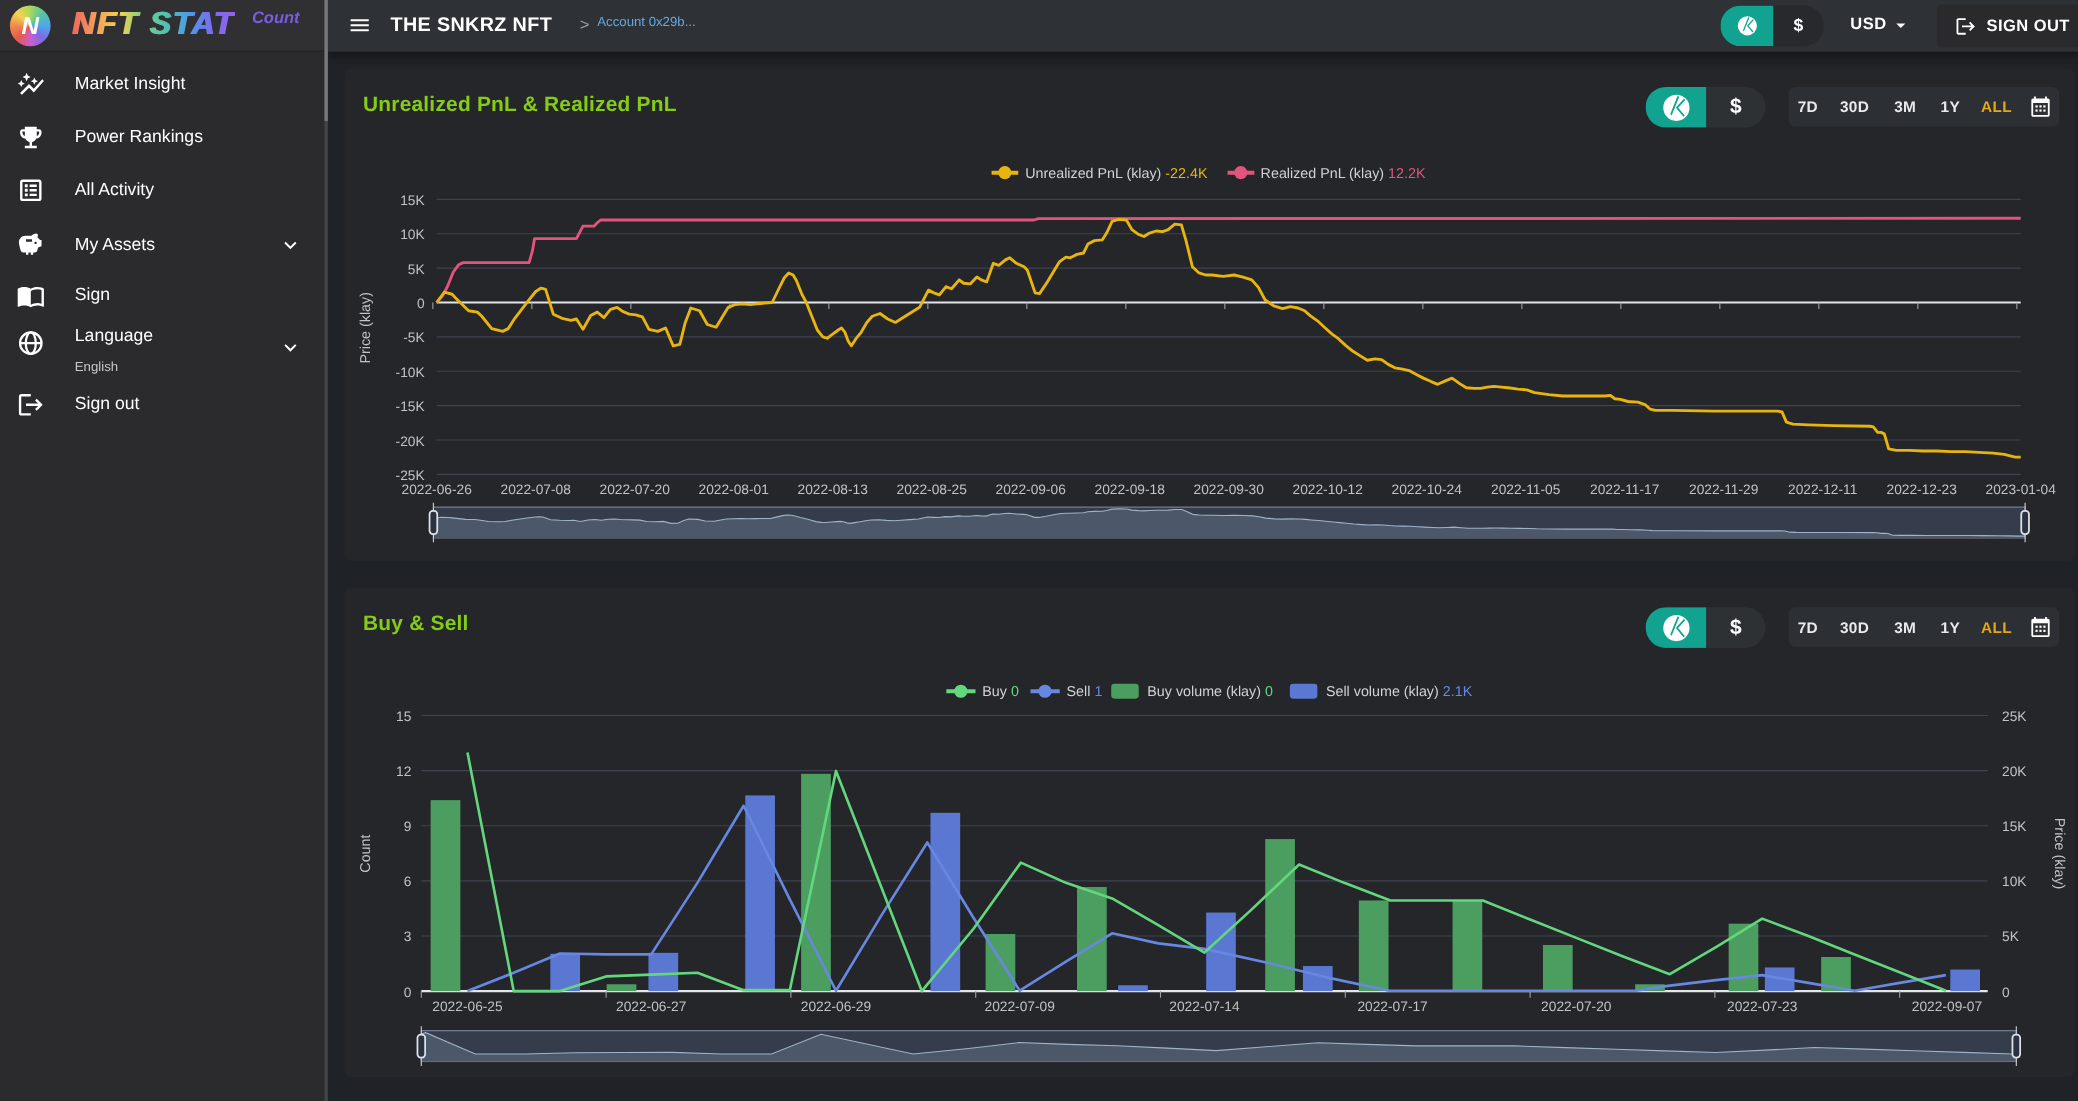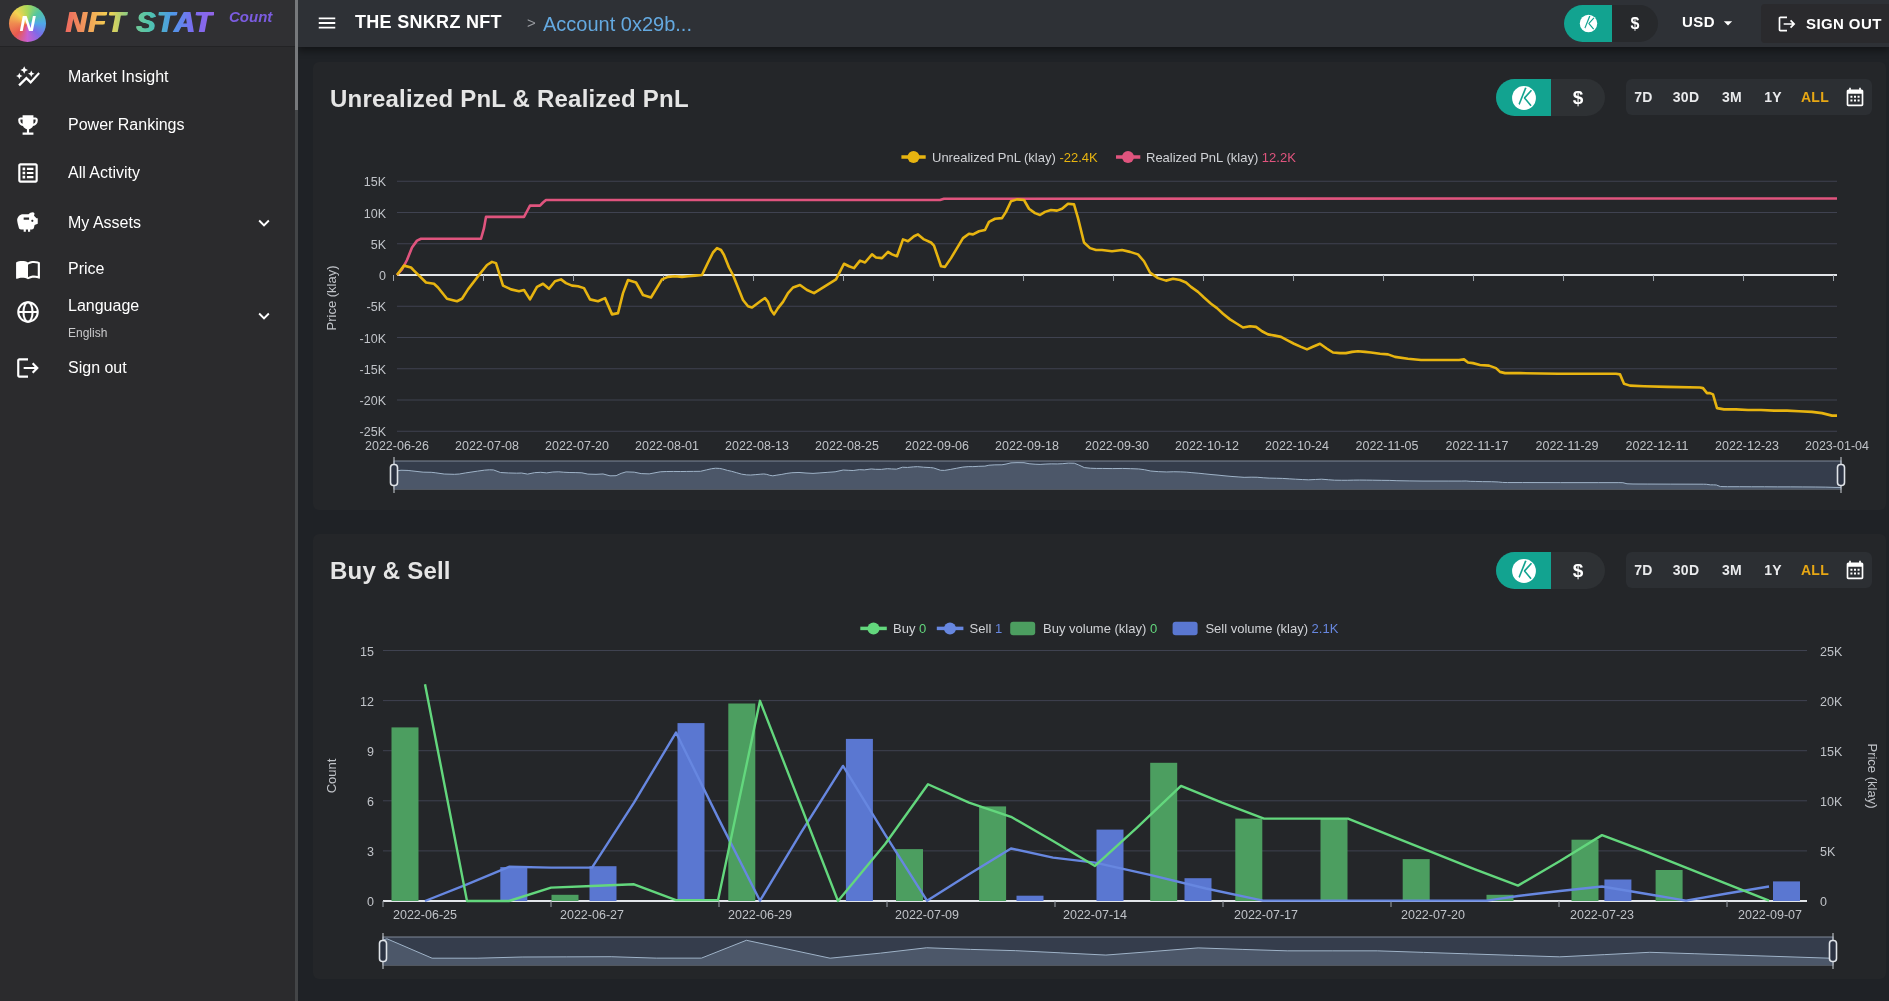--- a/index.html
+++ b/index.html
@@ -19,31 +19,31 @@
 .nav-item svg.chev { left:auto; right:21px; }
 .nav-item .txt { position:absolute; left:68px; top:50%; transform:translateY(-50%); color:#fff; font-size:16px; }
 .nav-item .sub { position:absolute; left:68px; top:31px; color:#c9c9cb; font-size:12px; }
 
 .sb-scroll { position:absolute; left:295px; top:0; width:3px; height:1001px; background:#434547; }
 .sb-thumb { position:absolute; left:295px; top:0; width:3px; height:110px; background:#77797c; }
 .topbar { position:absolute; left:298px; top:0; width:1591px; height:47px; background:#2e3136; box-shadow:0 4px 7px rgba(0,0,0,0.4); }
 .hamb { position:absolute; left:316px; top:12px; }
 .tb-title { position:absolute; left:355px; top:12px; font-size:18px; font-weight:bold; color:#fff; letter-spacing:0.3px; }
 .tb-gt { position:absolute; left:527px; top:14px; font-size:15px; color:#9a9da2; }
-.tb-acct { position:absolute; left:543px; top:13px; font-size:20px; color:#64a9e0; }
+.tb-acct { position:absolute; left:543px; top:13px; font-size:12px; color:#64a9e0; }
 .tb-toggle { position:absolute; left:1564px; top:5px; width:94px; height:37px; border-radius:19px; background:#27292c; overflow:hidden; display:flex; }
 .tb-toggle .lt { width:48px; height:37px; background:#12a390; display:flex; align-items:center; justify-content:center; }
 .tb-toggle .rt { flex:1; display:flex; align-items:center; justify-content:center; color:#fff; font-weight:bold; font-size:16px; }
 .tb-usd { position:absolute; left:1682px; top:13px; font-size:15px; font-weight:bold; color:#fff; letter-spacing:0.5px; }
 .tb-caret { position:absolute; left:1718px; top:13px; }
 .tb-signout { position:absolute; left:1761px; top:4px; width:128px; height:39px; background:#2a2a2d; border-radius:4px 0 0 4px; display:flex; align-items:center; }
 .tb-signout svg { margin-left:16px; }
 .tb-signout span { margin-left:9px; color:#fff; font-weight:bold; font-size:15px; letter-spacing:0.4px; }
 .card { position:absolute; background:#242629; border-radius:6px; }
-.card h2 { position:absolute; left:17px; top:23px; font-size:24px; font-weight:bold; color:#e5e5e5; letter-spacing:0.2px; }
+.card h2 { position:absolute; left:17px; top:23px; font-size:19px; font-weight:bold; color:#84cc16; letter-spacing:0.2px; }
 .toggle { position:absolute; left:1183px; width:109px; height:37px; border-radius:19px; background:#2e3134; overflow:hidden; display:flex; }
 .tg-left { width:55px; height:37px; background:#12a390; display:flex; align-items:center; justify-content:center; }
 .tg-right { flex:1; display:flex; align-items:center; justify-content:center; color:#fff; font-weight:bold; font-size:19px; }
 .rangebox { position:absolute; left:1313px; width:246px; height:36px; background:#2c2f33; border-radius:6px; }
 .rb { position:absolute; top:50%; transform:translate(-50%,-50%); color:#e9eaec; font-weight:bold; font-size:14px; letter-spacing:0.3px; }
 .rb.all { color:#e7a714; }
 .cal { position:absolute; top:8px; }
 svg text.al { fill:#c0c3c8; font-size:12.5px; font-family:"Liberation Sans",sans-serif; }
 svg text.dl { fill:#c0c3c8; font-size:12.5px; font-family:"Liberation Sans",sans-serif; }
 svg text.an { fill:#c0c3c8; font-size:13px; font-family:"Liberation Sans",sans-serif; }
@@ -112,21 +112,21 @@
    <svg width="26" height="26" viewBox="0 0 24 24" fill="#fff">
         <path d="M19 5v14H5V5h14m0-2H5c-1.1 0-2 .9-2 2v14c0 1.1.9 2 2 2h14c1.1 0 2-.9 2-2V5c0-1.1-.9-2-2-2z"></path>
         <path d="M7 7h2.4v2.4H7zm4 .2h6v2h-6zM7 10.8h2.4v2.4H7zm4 .2h6v2h-6zM7 14.6h2.4v2.4H7zm4 .2h6v2h-6z"></path>
       </svg>
    <span class="txt">All Activity</span>
  </div>
  <div class="nav-item" style="top:245px;">
    <svg width="26" height="26" viewBox="0 0 24 24" fill="#fff">
         <path d="M21 5c-1.11-.35-2.33-.5-3.5-.5-1.95 0-4.05.4-5.5 1.5-1.45-1.1-3.55-1.5-5.5-1.5S2.45 4.9 1 6v14.65c0 .25.25.5.5.5.1 0 .15-.05.25-.05C3.1 20.45 5.05 20 6.5 20c1.95 0 4.05.4 5.5 1.5 1.35-.85 3.8-1.5 5.5-1.5 1.65 0 3.35.3 4.75 1.05.1.05.15.05.25.05.25 0 .5-.25.5-.5V6c-.6-.45-1.25-.75-2-1zm0 13.5c-1.1-.35-2.3-.5-3.5-.5-1.7 0-4.15.65-5.5 1.5V8c1.35-.85 3.8-1.5 5.5-1.5 1.2 0 2.4.15 3.5.5v11.5z"></path>
       </svg>
-   <span class="txt">Price</span>
+   <span class="txt">Sign</span>
  </div>
  <div class="nav-item" style="top:282px; height:60px;">
    <svg width="26" height="26" viewBox="0 0 24 24" fill="none" stroke="#fff" stroke-width="1.9">
         <circle cx="12" cy="12" r="9"></circle>
         <ellipse cx="12" cy="12" rx="4.2" ry="9"></ellipse>
         <line x1="3" y1="12" x2="21" y2="12"></line>
       </svg>
    <span class="txt" style="top:24px;">Language</span>
    <span class="sub" style="top:44px;">English</span>
    <svg class="chev" width="22" height="22" viewBox="0 0 24 24" fill="#fff" style="top:34px;">

